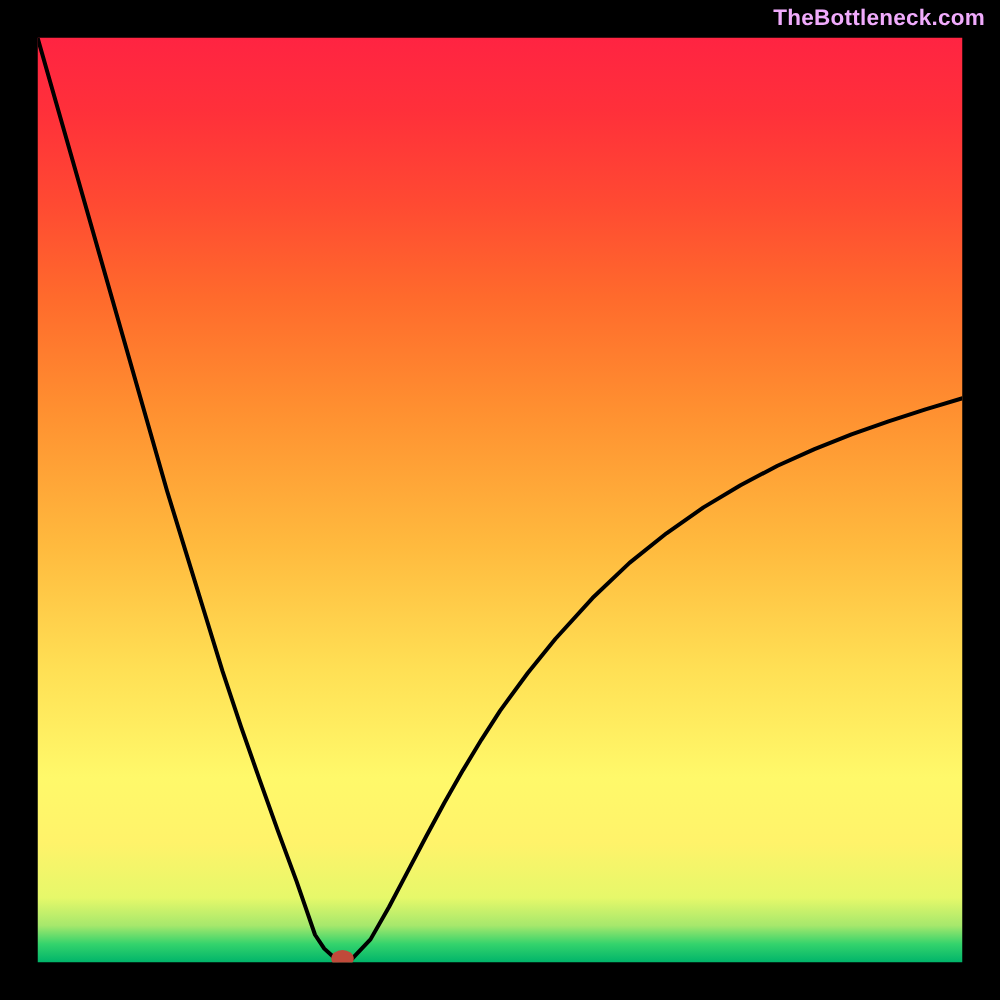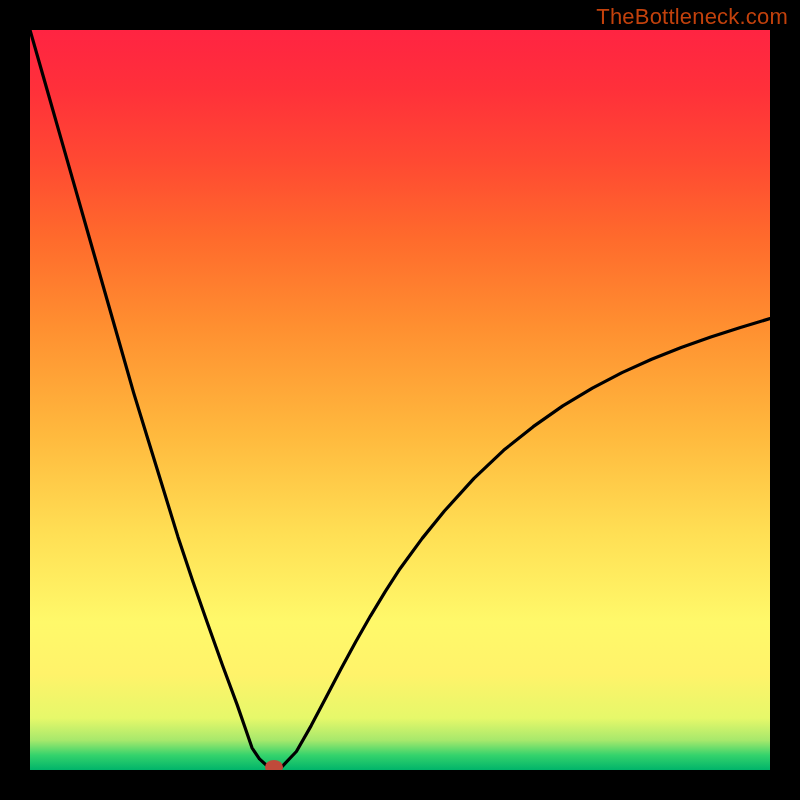--- a/index.html
+++ b/index.html
@@ -14,23 +14,23 @@
   .frame {
     position: relative;
     width: 800px;
     height: 800px;
     background: #000;
   }
   .watermark {
     position: absolute;
     top: 4px;
     right: 12px;
-    color: #c2410c;
-    font-size: 22px;
-    font-weight: 400;
+    color: #f0abfc;
+    font-size: 18px;
+    font-weight: 700;
     letter-spacing: 0.2px;
     z-index: 10;
     user-select: none;
   }
   .plot-area {
     position: absolute;
     left: 30px;
     top: 30px;
     width: 740px;
     height: 740px;

